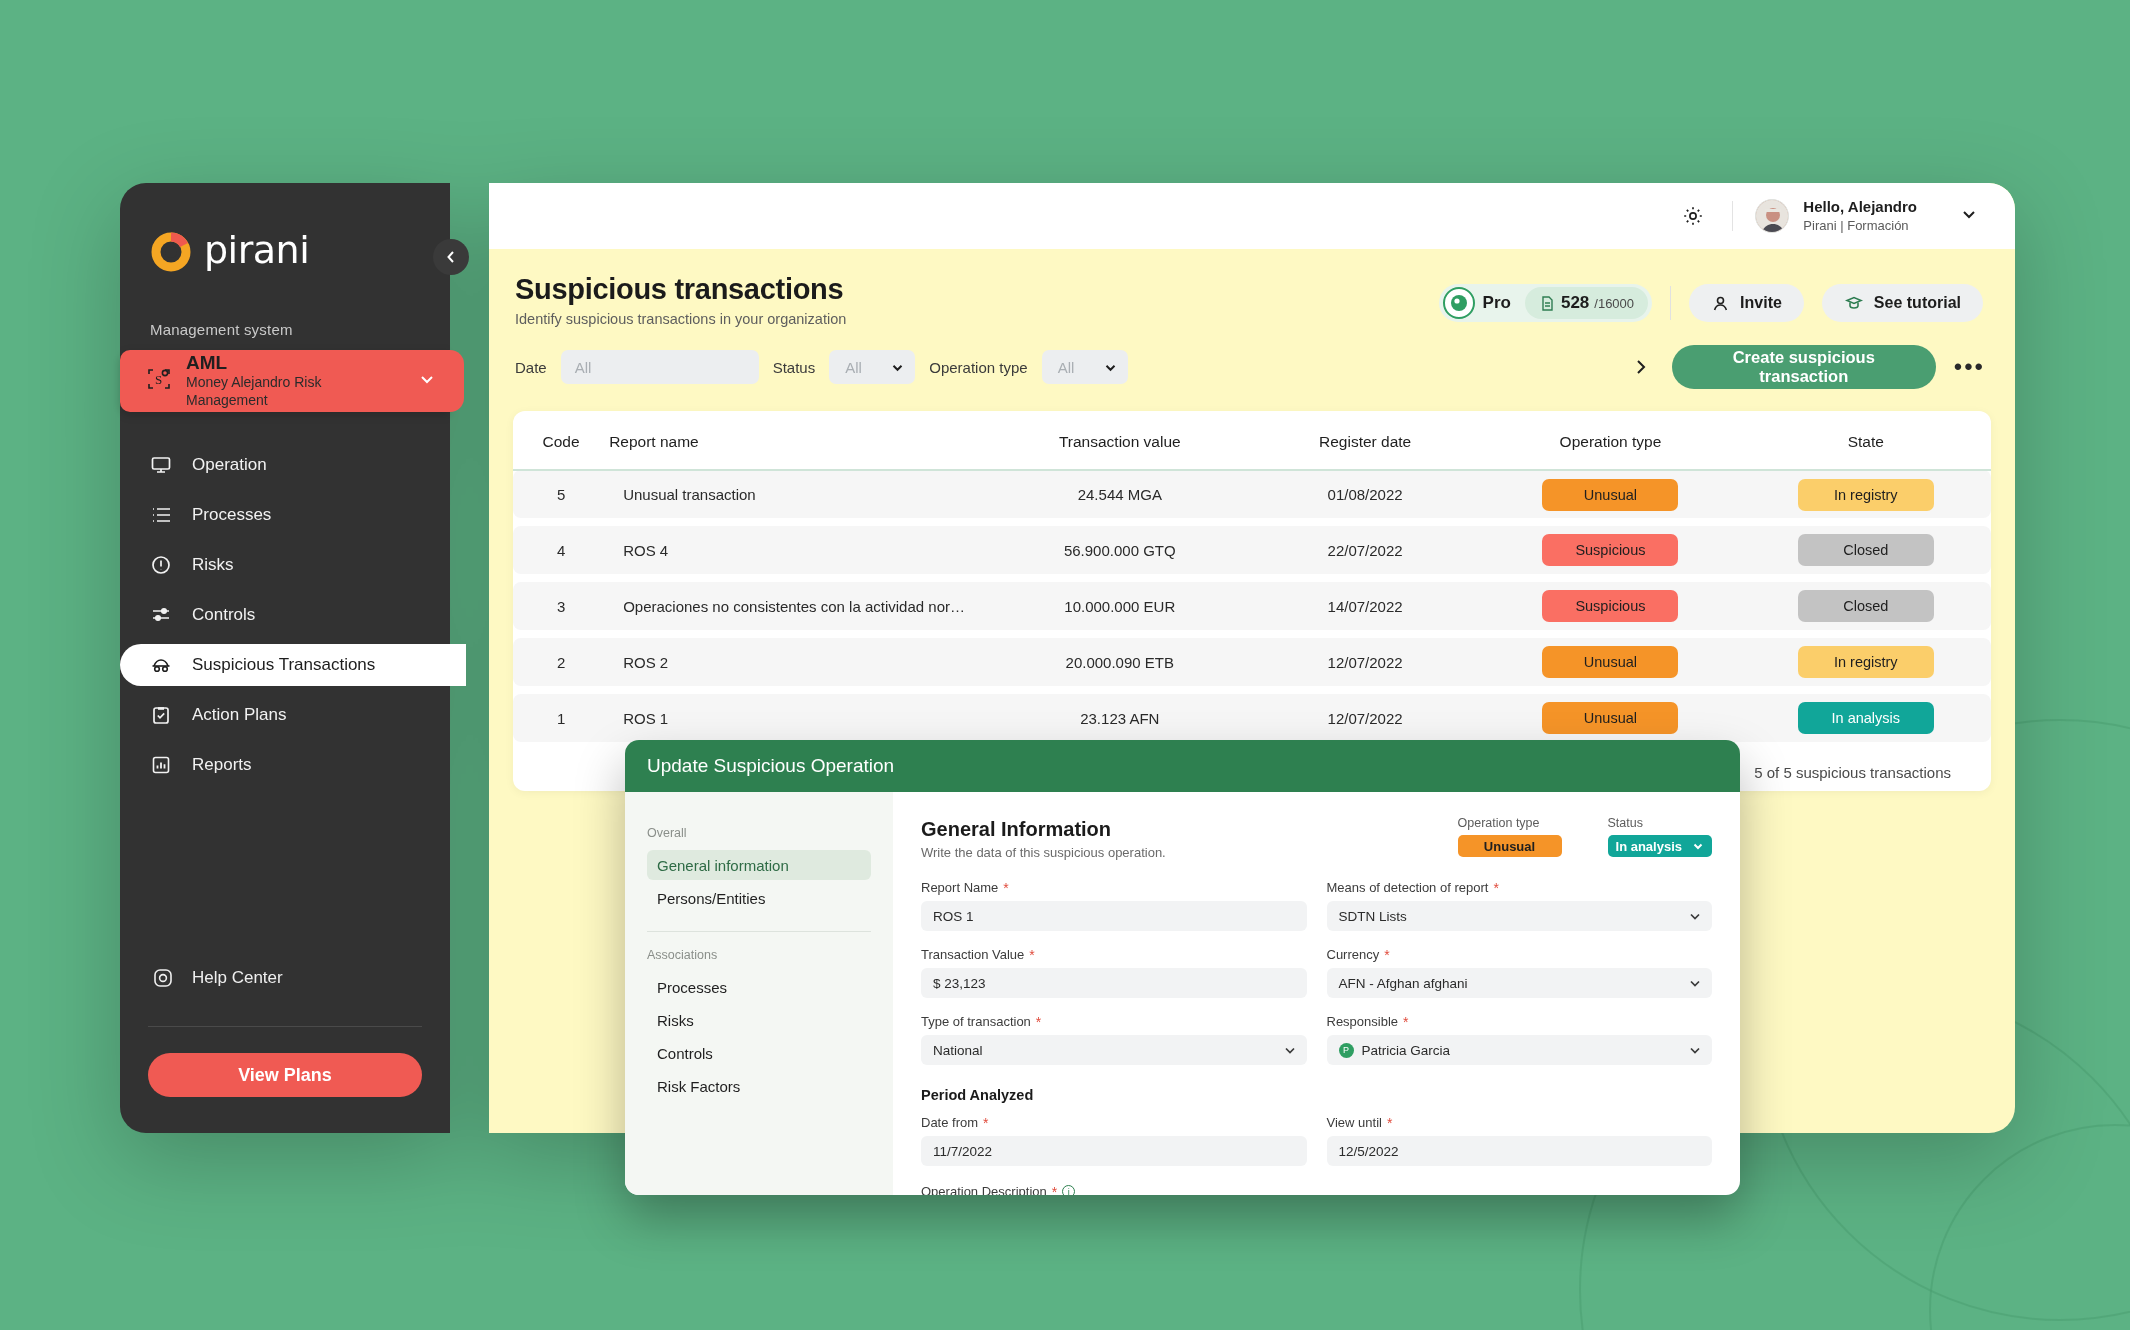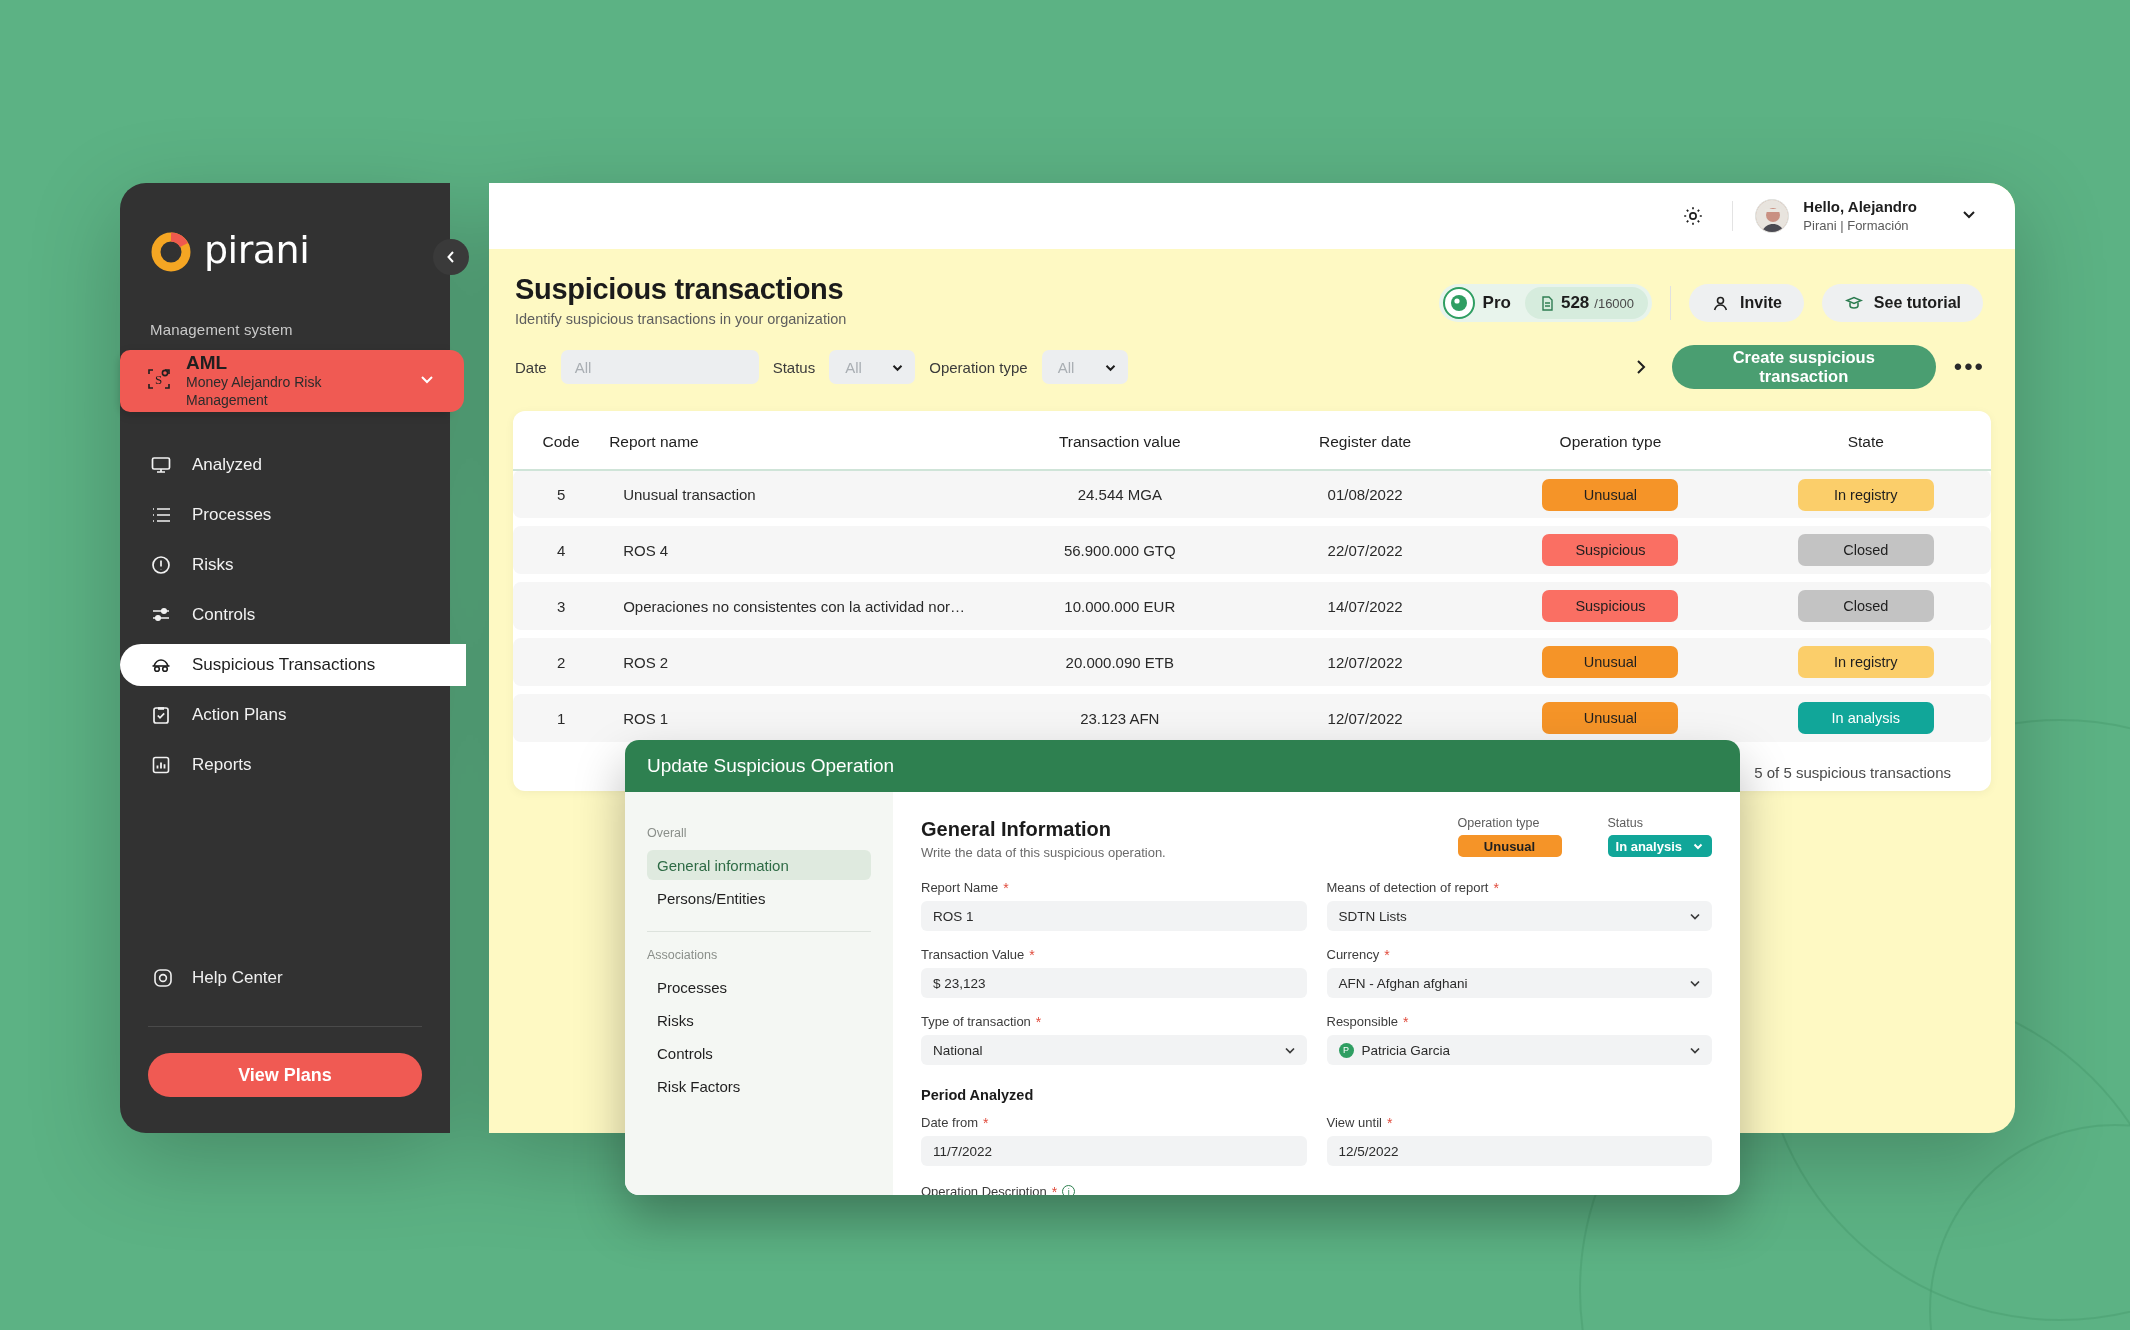--- a/index.html
+++ b/index.html
@@ -240,21 +240,21 @@
     </div>
 
     <nav class="nav">
       <div class="nav-item">
         <span class="nav-ico">
           <svg width="22" height="22" viewBox="0 0 22 22" fill="none" stroke="currentColor" stroke-width="1.7">
               <rect x="2.5" y="4" width="17" height="11" rx="1.5"></rect>
               <path d="M11 15v3M7 18h8"></path>
             </svg>
         </span>
-        <span>Analyzed</span>
+        <span>Operation</span>
       </div>
       <div class="nav-item">
         <span class="nav-ico">
           <svg width="22" height="22" viewBox="0 0 22 22" fill="none" stroke="currentColor" stroke-width="1.7">
               <path d="M7 5h13M7 11h13M7 17h13M3 5h1M3 11h1M3 17h1"></path>
             </svg>
         </span>
         <span>Processes</span>
       </div>
       <div class="nav-item">

